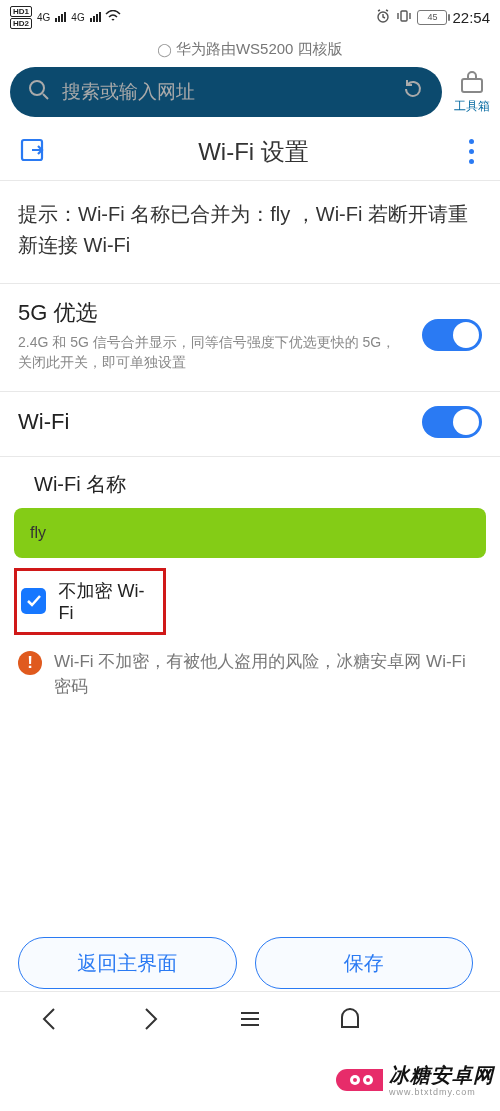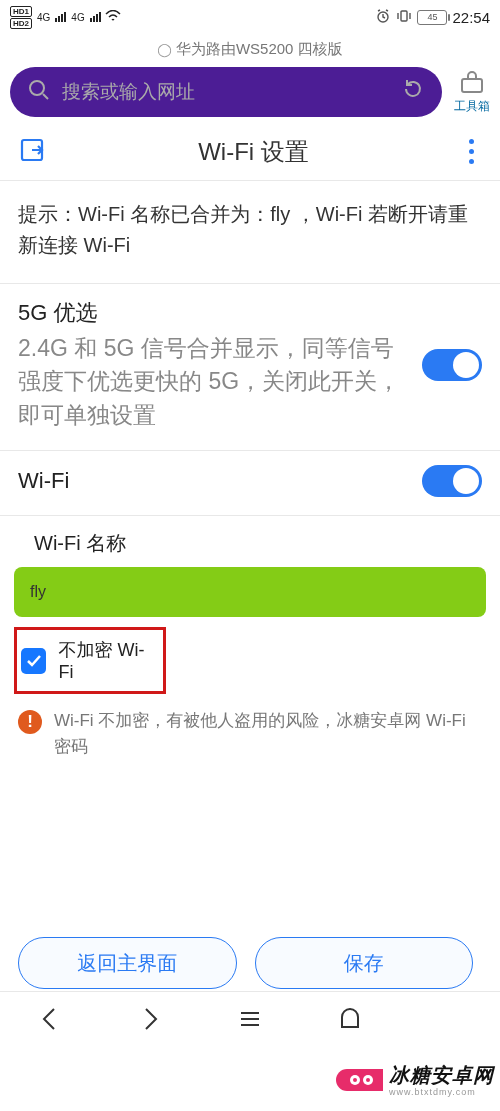--- a/index.html
+++ b/index.html
@@ -15,21 +15,21 @@
   .sig-bars { display:inline-flex; align-items:flex-end; gap:1px; }
   .sig-bars i { width:2px; background:#222; display:block; }
   .sig-bars i:nth-child(1){height:4px;} .sig-bars i:nth-child(2){height:6px;} .sig-bars i:nth-child(3){height:8px;} .sig-bars i:nth-child(4){height:10px;}
   .batt { display:inline-flex; align-items:center; border:1.5px solid #777; border-radius:3px; height:15px; width:30px; position:relative; font-size:9px; justify-content:center; color:#555;}
   .batt::after{content:""; position:absolute; right:-4px; width:2px; height:7px; background:#777; border-radius:1px;}
 
   
   .tab-title { text-align: center; font-size: 15px; color: #777; padding: 6px 0 8px; }
   .tab-title .globe { font-size: 13px; margin-right: 4px; color:#999;}
   .url-row { display: flex; align-items: center; padding: 0 10px 8px; gap: 12px; }
-  .url-bar { flex: 1; background: #4c1d95; border-radius: 30px; height: 50px; display: flex; align-items: center; padding: 0 18px; color: #aaa; font-size: 19px; gap: 12px; }
+  .url-bar { flex: 1; background: #0c4a6e; border-radius: 30px; height: 50px; display: flex; align-items: center; padding: 0 18px; color: #aaa; font-size: 19px; gap: 12px; }
   .url-bar .srch { color:#aaa; }
   .url-bar .txt { flex:1; }
   .url-bar .reload { color:#aaa; font-size:22px; }
   .toolbox { display:flex; flex-direction:column; align-items:center; color:#0369a1; font-size:12px; gap:2px;}
   .toolbox svg { width:26px; height:26px; stroke:#888; fill:none;}
 
   
   .page-header { display:flex; align-items:center; justify-content:space-between; padding:10px 18px 12px; }
   .page-header .title { font-size:24px; color:#333; text-align:center; flex:1;}
   .exit-icn svg { width:28px; height:28px; }
@@ -37,21 +37,21 @@
   .kebab i { width:5px; height:5px; border-radius:50%; background:#2a7af3; display:block;}
 
   .hr { height:1px; background:#e8e8e8; }
 
   
   .content { padding: 0; }
   .hint { padding: 18px 18px 22px; font-size: 20px; color:#333; line-height:1.55; }
   .row { padding: 14px 18px 18px; display:flex; align-items:center; gap:14px; }
   .row .col { flex:1; }
   .row .ttl { font-size:22px; color:#222; }
-  .row .sub { font-size:23px; color:#888; margin-top:4px; line-height:1.45;}
+  .row .sub { font-size:14px; color:#888; margin-top:4px; line-height:1.45;}
   .toggle { width:60px; height:32px; border-radius:20px; background:#2a7af3; position:relative; flex-shrink:0;}
   .toggle::after { content:""; position:absolute; right:3px; top:3px; width:26px; height:26px; background:#fff; border-radius:50%; }
 
   .namefield { margin:6px 14px 10px; background:#84cc16; border-radius:8px; padding:16px 16px; font-size:16px; color:#333;}
   .name-label { padding: 14px 34px 4px; font-size:20px; color:#222;}
 
   .chk-row { margin:10px 14px 0; display:flex; align-items:center; gap:12px; padding:8px 6px 8px 4px; border:3px solid #d01818; width:152px;}
   .chkbox { width:26px; height:26px; border-radius:5px; background:#1677ff; display:flex; align-items:center; justify-content:center;}
   .chkbox svg { width:18px; height:18px; }
   .chk-label { font-size:18px; color:#222;}

